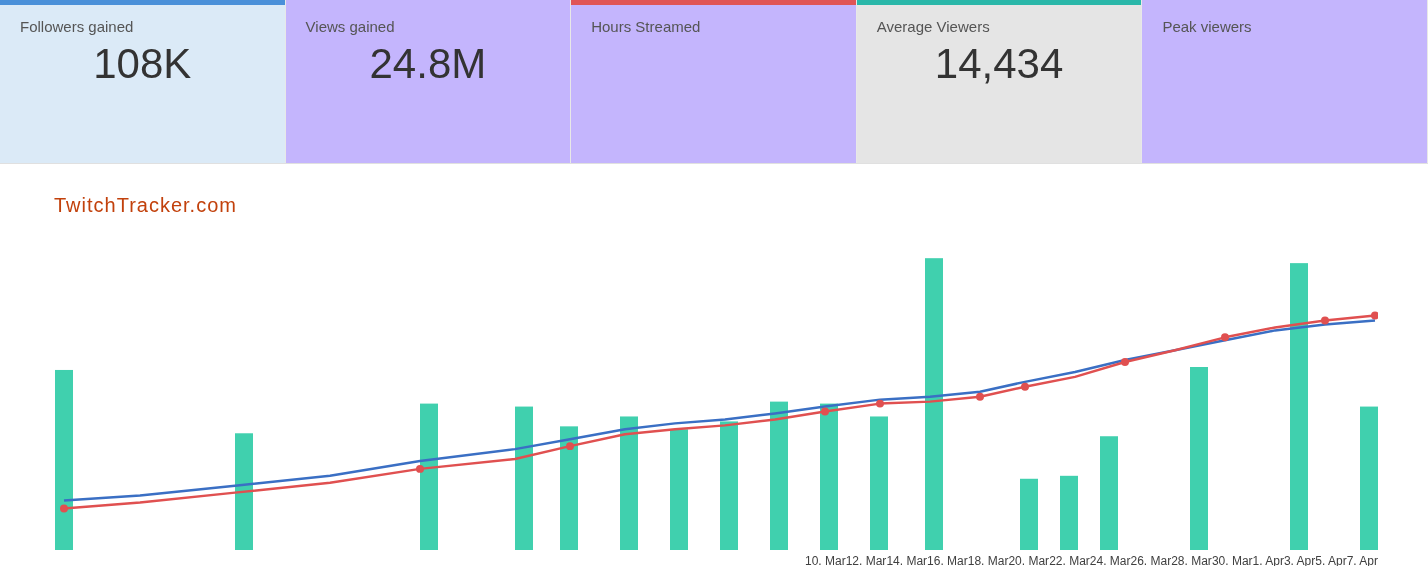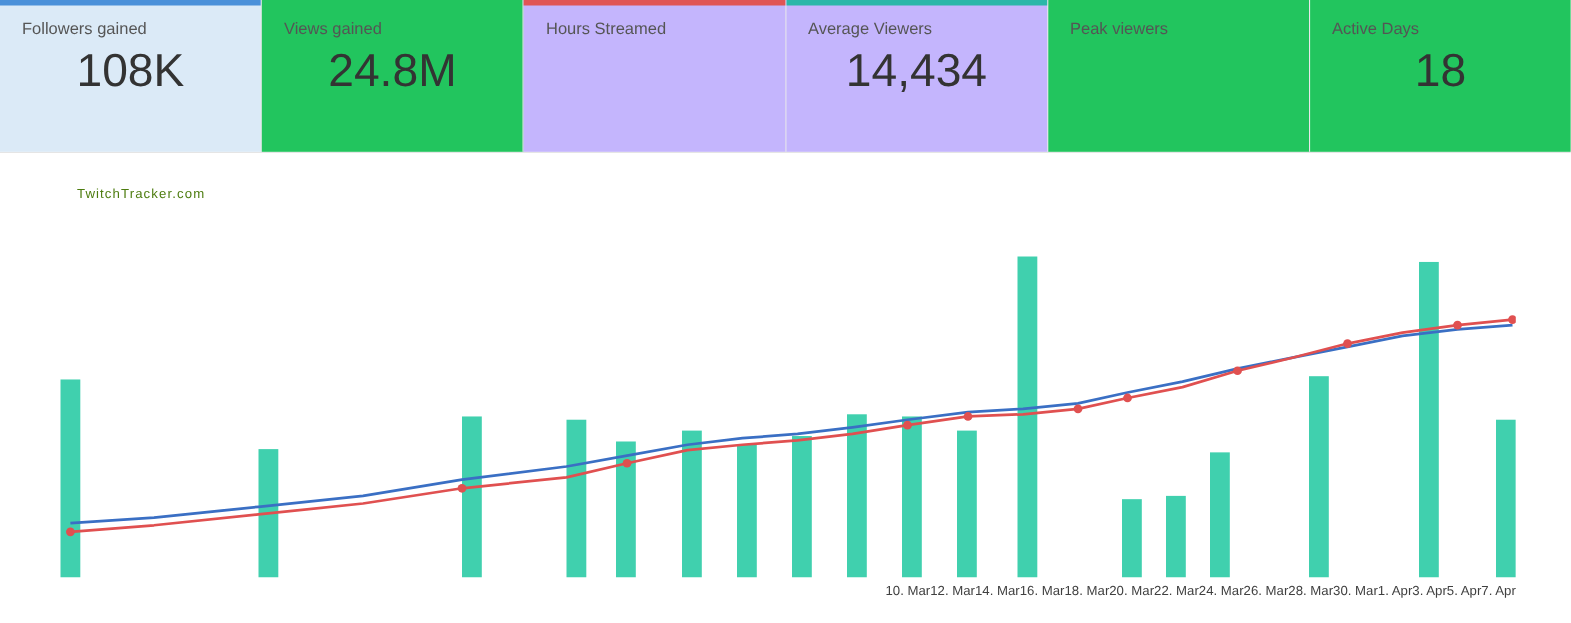--- a/index.html
+++ b/index.html
@@ -1,39 +1,39 @@
 <!DOCTYPE html>
 <html><head>
   <meta charset="utf-8">
   <style>
     * { margin: 0; padding: 0; box-sizing: border-box; }
     body { background: #fff; font-family: 'Segoe UI', Arial, sans-serif; width: 1428px; height: 566px; overflow: hidden; }
 
     .stats-bar {
       display: flex;
       border-bottom: 1px solid #e0e0e0;
-      height: 139px;
+      height: 164px;
     }
 
     .stat-item {
       flex: 1;
       padding: 18px 20px 12px 20px;
       border-right: 1px solid #e8e8e8;
-      background: #22c55e;
+      background: #c4b5fd;
       position: relative;
     }
 
     .stat-item.highlighted-blue {
       background: #dbeaf7;
     }
     .stat-item.highlighted-red {
       background: #c4b5fd;
     }
     .stat-item.highlighted-teal {
-      background: #c4b5fd;
+      background: #e5e5e5;
     }
 
     .stat-label {
       font-size: 15px;
       color: #555;
       margin-bottom: 8px;
       font-weight: 400;
     }
 
     .stat-value {
@@ -66,23 +66,23 @@
     .chart-area {
       position: relative;
       height: 436px;
       background: #fff;
       padding: 20px 50px 50px 50px;
     }
 
     .watermark {
       position: absolute;
       top: 30px;
-      left: 70px;
-      font-size: 12px;
-      color: #4d7c0f;
+      left: 54px;
+      font-size: 20px;
+      color: #c2410c;
       letter-spacing: 1px;
     }
 
     svg.chart-svg {
       width: 100%;
       height: 100%;
     }
   </style>
 </head>
 <body>
@@ -109,24 +109,20 @@
   <div class="stat-item highlighted-teal">
     <div class="top-bar-teal"></div>
     <div class="stat-label">Average Viewers</div>
     <div class="stat-value">14,434</div>
   </div>
 
   <div class="stat-item">
     <div class="stat-label">Peak viewers</div>
   </div>
 
-  <div class="stat-item" style="border-right:none;">
-    <div class="stat-label">Active Days</div>
-    <div class="stat-value">18</div>
-  </div>
 </div>
 
 <div class="chart-area">
   <div class="watermark">TwitchTracker.com</div>
 
   <svg class="chart-svg" viewBox="0 0 1328 370" preserveAspectRatio="none" xmlns="http://www.w3.org/2000/svg">
 
     <rect x="5" y="188" width="18" height="182" fill="#1ec8a0" opacity="0.85"></rect>
 
     <rect x="185" y="252" width="18" height="118" fill="#1ec8a0" opacity="0.85"></rect>

